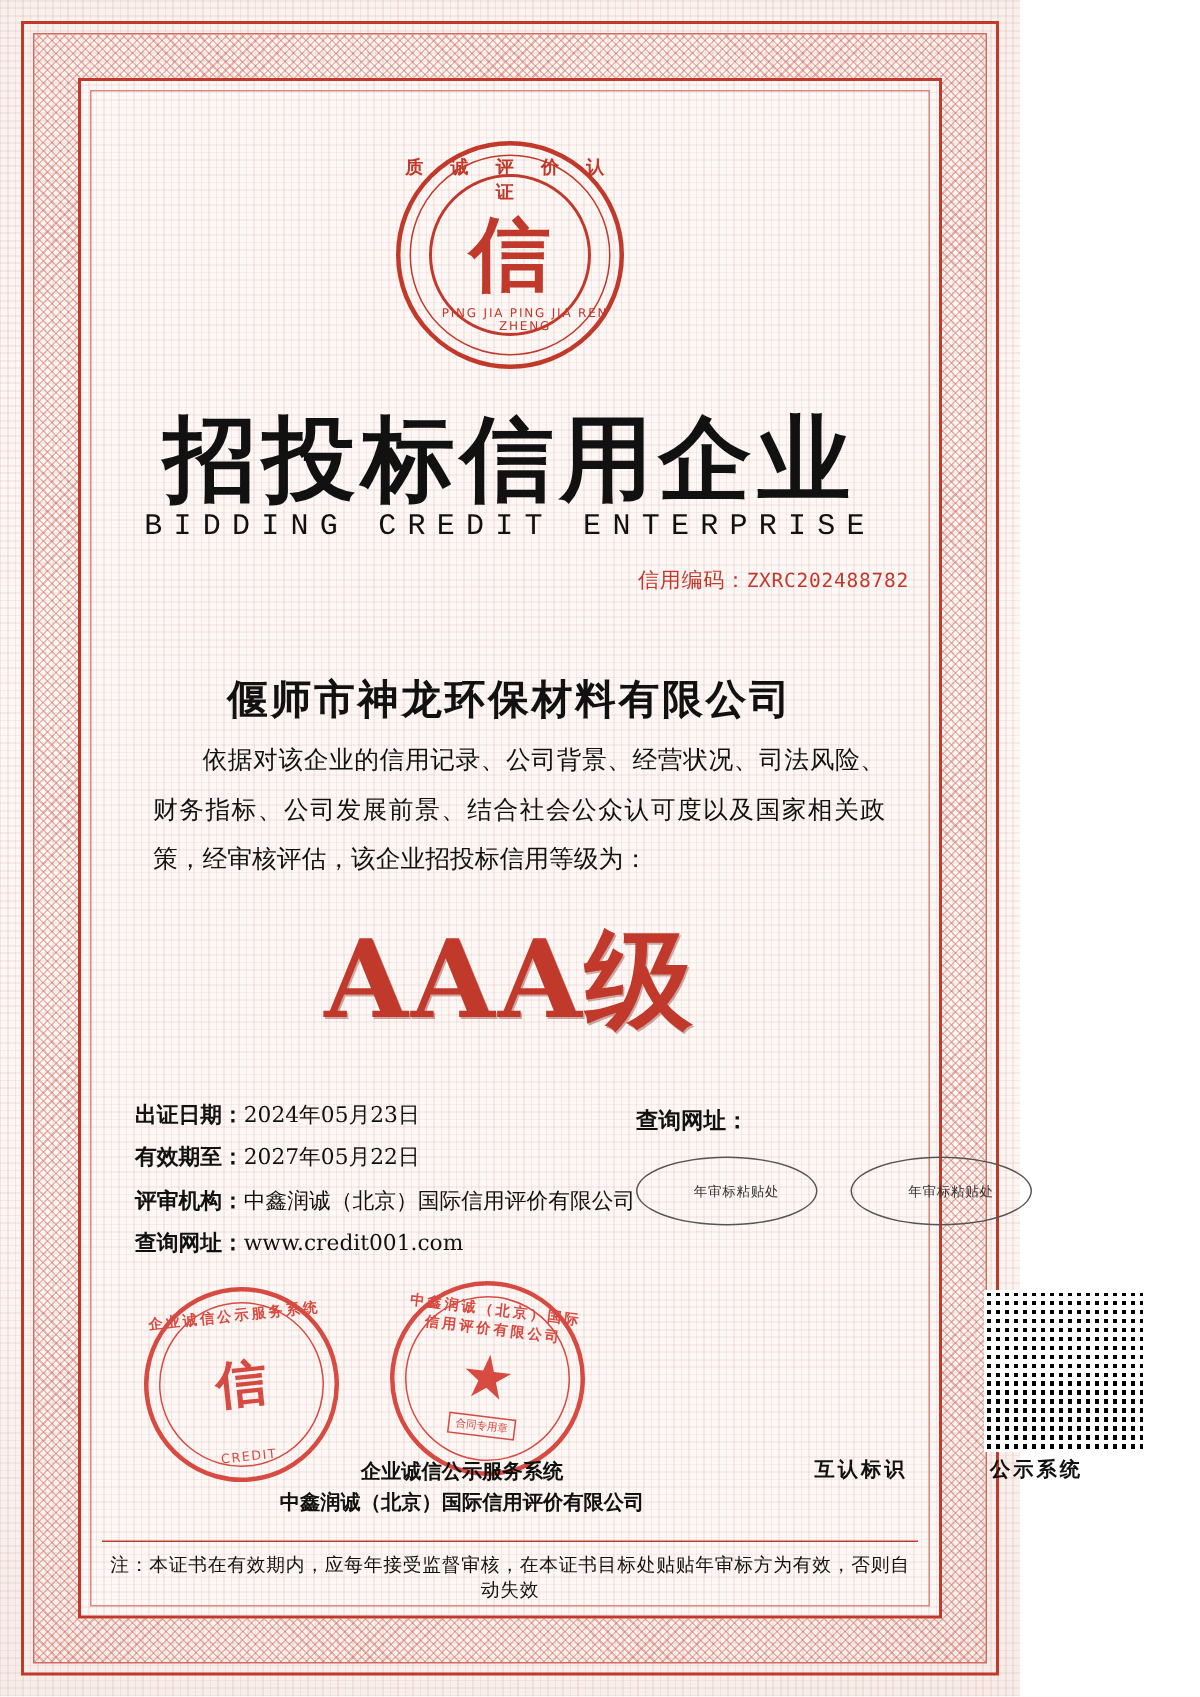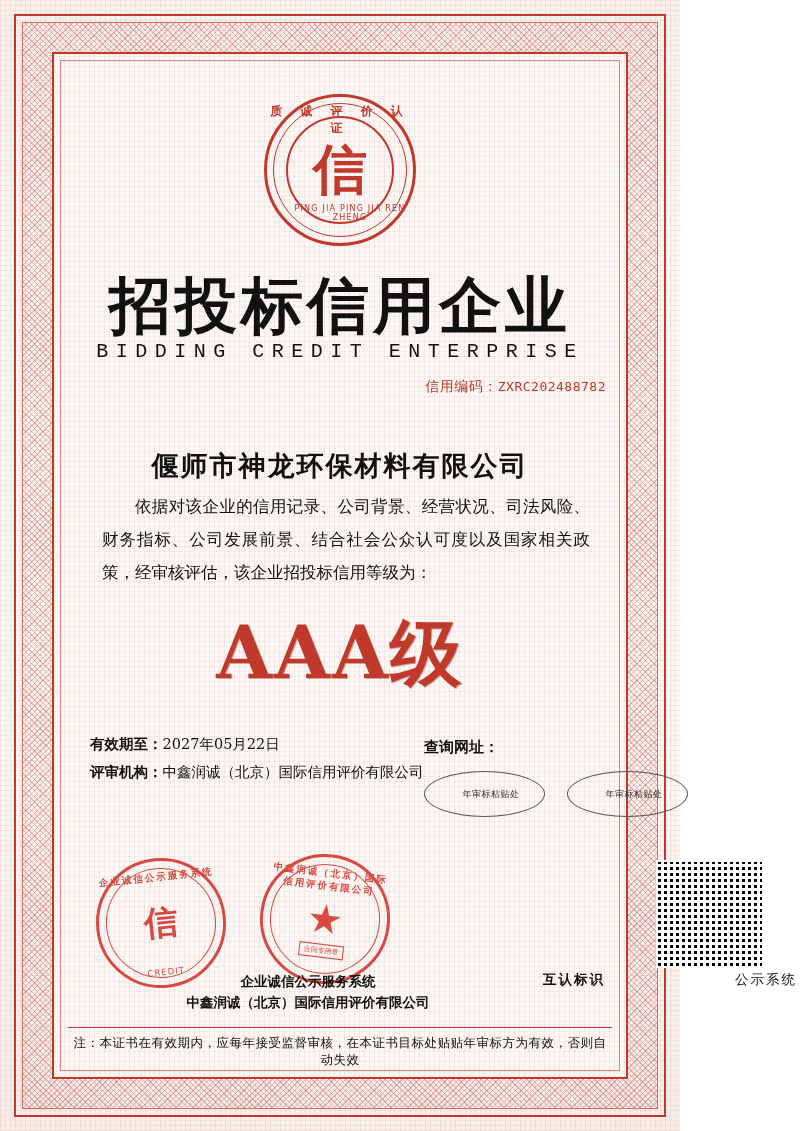--- a/index.html
+++ b/index.html
@@ -189,21 +189,21 @@
     border:2px solid #fff;
   }
 
   .seal-captions{
     position:absolute;left:10px;right:6px;top:905px;font-size:13.5px;color:#111;
   }
   .cap-center{
     position:absolute;left:80px;width:300px;text-align:center;line-height:1.55;font-weight:bold;
   }
   .cap-mutual{position:absolute;left:450px;width:92px;text-align:center;font-weight:bold;letter-spacing:2px;}
-  .cap-qr{position:absolute;left:599px;width:120px;text-align:right;font-weight:normal;letter-spacing:2px;}
+  .cap-qr{position:absolute;left:582px;width:120px;text-align:left;font-weight:bold;letter-spacing:2px;}
 
   .footnote{
     position:absolute;left:0;right:0;bottom:-4px;
     border-top:1px solid #c0392b;padding-top:7px;
     text-align:center;font-size:12.5px;color:#111;letter-spacing:.5px;
   }
 </style>
 </head>
 <body>
 
@@ -235,24 +235,30 @@
     </div>
 
     <div class="company">偃师市神龙环保材料有限公司</div>
 
     <div class="body-text">依据对该企业的信用记录、公司背景、经营状况、司法风险、财务指标、公司发展前景、结合社会公众认可度以及国家相关政策，经审核评估，该企业招投标信用等级为：</div>
 
     <div class="grade">AAA级</div>
 
     <div class="meta">
       <div class="row">
+        <span class="k">出证日期：</span><span class="v">2024年05月23日</span>
+      </div>
+      <div class="row">
         <span class="k">有效期至：</span><span class="v">2027年05月22日</span>
       </div>
       <div class="row">
         <span class="k">评审机构：</span><span class="v">中鑫润诚（北京）国际信用评价有限公司</span>
+      </div>
+      <div class="row">
+        <span class="k">查询网址：</span><span class="v">www.credit001.com</span>
       </div>
     </div>
 
     <div class="review">
       <div class="rv-title">查询网址：</div>
       <div class="ovals">
         <div class="oval">年审标粘贴处</div>
         <div class="oval">年审标粘贴处</div>
       </div>
     </div>

